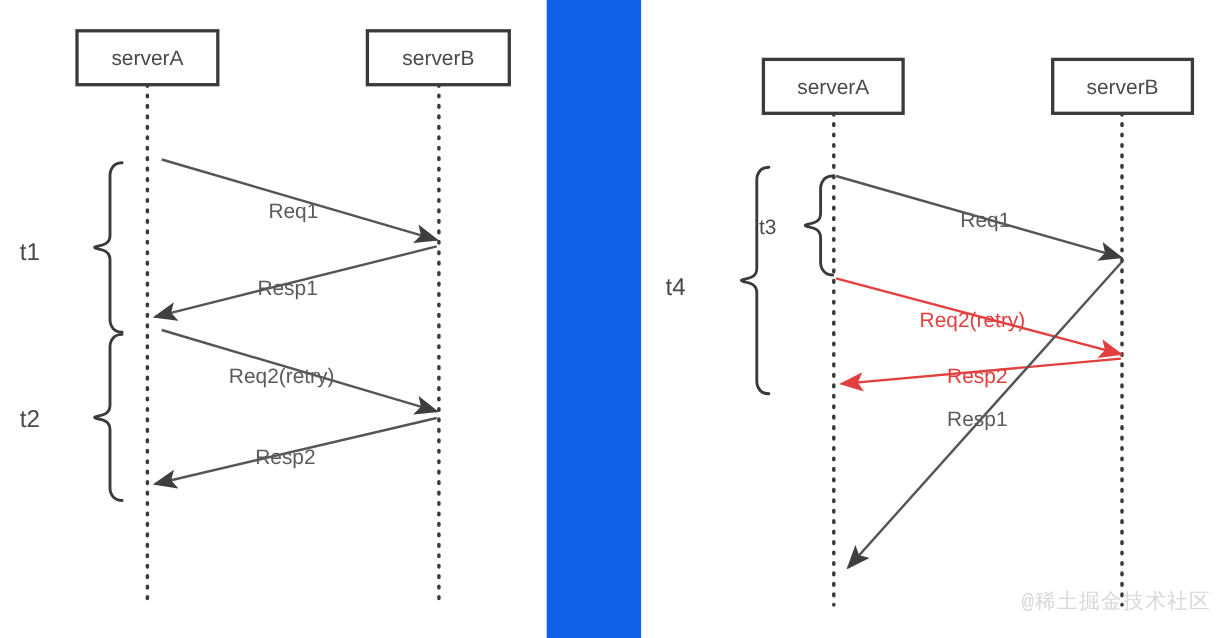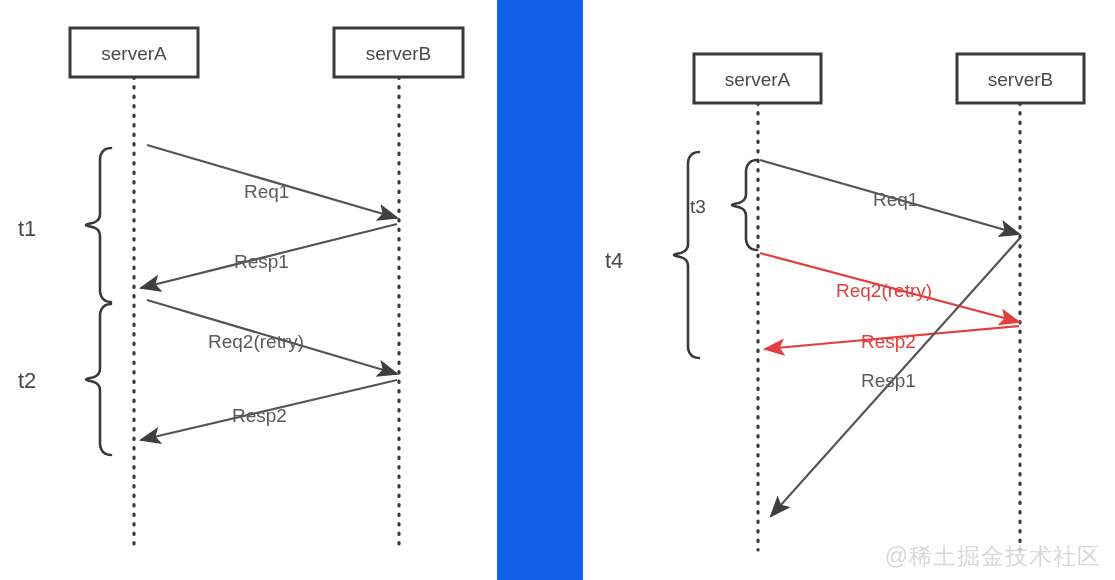--- a/index.html
+++ b/index.html
@@ -57,23 +57,23 @@
     font-family: "Liberation Sans", sans-serif;
     font-size: 22px;
     fill: #4a4a4a;
   }
   .time-label.small {
     font-size: 19px;
   }
   .watermark {
     position: absolute;
     right: 14px;
-    bottom: 8px;
-    font-family: Liberation Sans, sans-serif;
-    font-size: 23px;
+    bottom: 20px;
+    font-family: Liberation Mono, monospace;
+    font-size: 19px;
     color: #d8d8d8;
     letter-spacing: 1px;
     user-select: none;
   }
 </style>
 </head>
 <body>
 
 <div id="stage">
 

